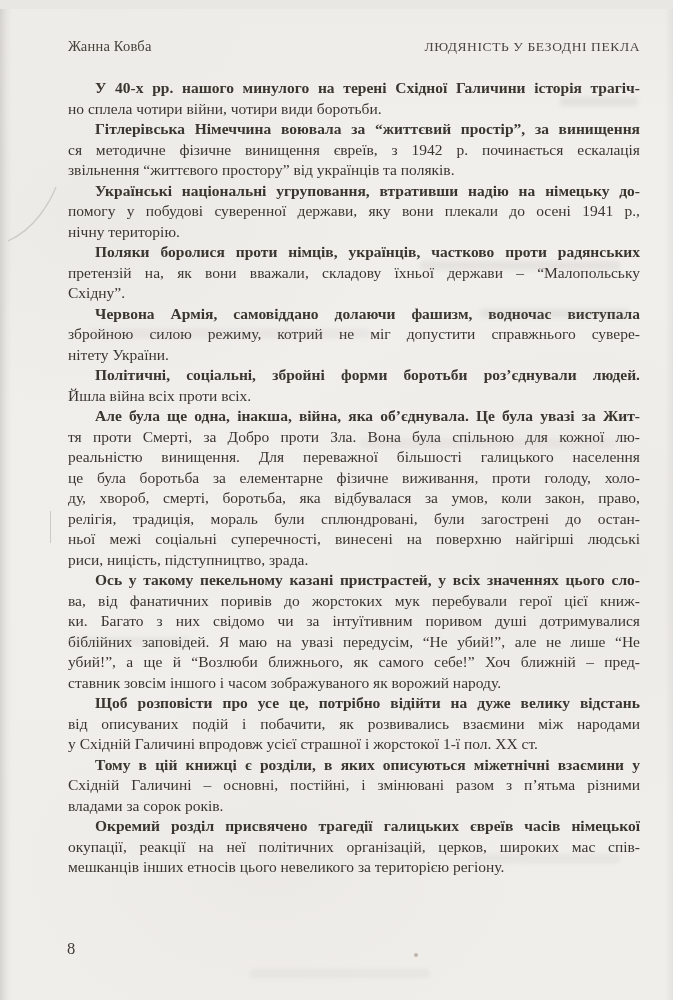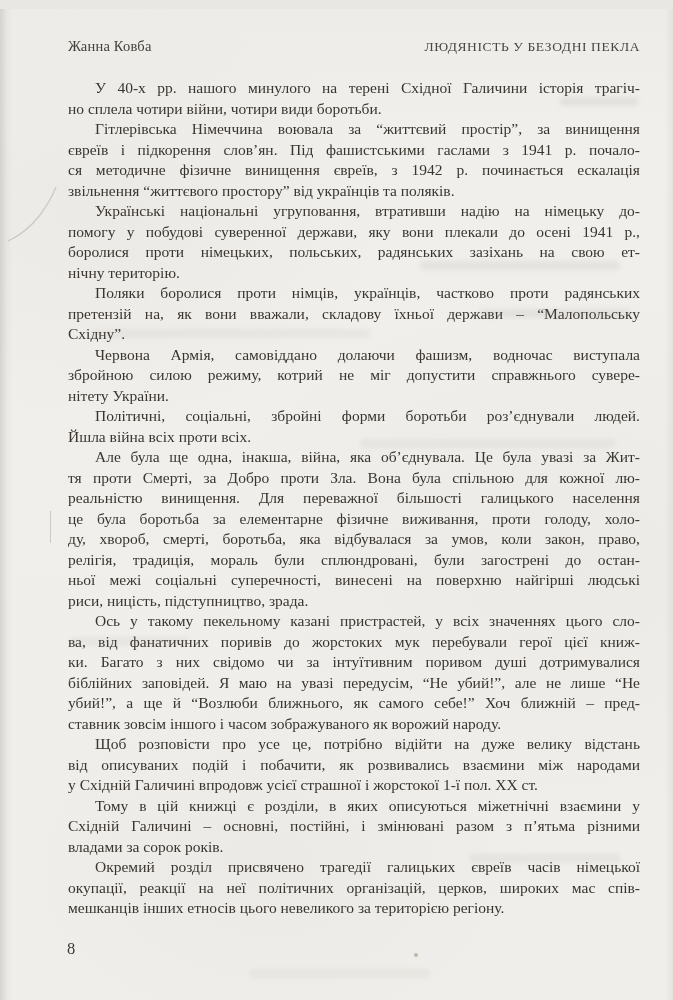--- a/index.html
+++ b/index.html
@@ -40,21 +40,21 @@
     color: #3a362f;
     font-size: 15.5px;
   }
   .line {
     height: 20.5px; line-height: 20.5px;
     text-align: justify;
     text-align-last: justify;
     white-space: normal;
     overflow: hidden;
   }
-  .line.indent { text-indent: 27px; }
+  .line.indent { text-indent: 27px; font-weight: bold; }
   .line.pl { text-align-last: left; }
   .page-number {
     position: absolute; left: 67px; top: 930px;
     font-size: 16.5px; color: #3e3a33;
   }
   
   .smudge {
     position: absolute; height: 9px; border-radius: 4px;
     background: rgba(122,116,108,0.10);
     filter: blur(2.2px);
@@ -88,26 +88,24 @@
 
   <div class="running-header">
     <span class="rh-author">Жанна Ковба</span>
     <span class="rh-title">ЛЮДЯНІСТЬ У БЕЗОДНІ ПЕКЛА</span>
   </div>
 
   <div class="text-body" id="text-body">
       <div class="line indent">У 40-х рр. нашого минулого на терені Східної Галичини історія трагіч-</div>
       <div class="line pl">но сплела чотири війни, чотири види боротьби.</div>
       <div class="line indent">Гітлерівська Німеччина воювала за “життєвий простір”, за винищення</div>
-      <div class="line">євреїв і підкорення слов’ян. Під фашистськими гаслами з 1941 р. почало-</div>
       <div class="line">ся методичне фізичне винищення євреїв, з 1942 р. починається ескалація</div>
       <div class="line pl">звільнення “життєвого простору” від українців та поляків.</div>
       <div class="line indent">Українські національні угруповання, втративши надію на німецьку до-</div>
       <div class="line">помогу у побудові суверенної держави, яку вони плекали до осені 1941 р.,</div>
-      <div class="line">боролися проти німецьких, польських, радянських зазіхань на свою ет-</div>
       <div class="line pl">нічну територію.</div>
       <div class="line indent">Поляки боролися проти німців, українців, частково проти радянських</div>
       <div class="line">претензій на, як вони вважали, складову їхньої держави – “Малопольську</div>
       <div class="line pl">Східну”.</div>
       <div class="line indent">Червона Армія, самовіддано долаючи фашизм, водночас виступала</div>
       <div class="line">збройною силою режиму, котрий не міг допустити справжнього сувере-</div>
       <div class="line pl">нітету України.</div>
       <div class="line indent">Політичні, соціальні, збройні форми боротьби роз’єднували людей.</div>
       <div class="line pl">Йшла війна всіх проти всіх.</div>
       <div class="line indent">Але була ще одна, інакша, війна, яка об’єднувала. Це була увазі за Жит-</div>

